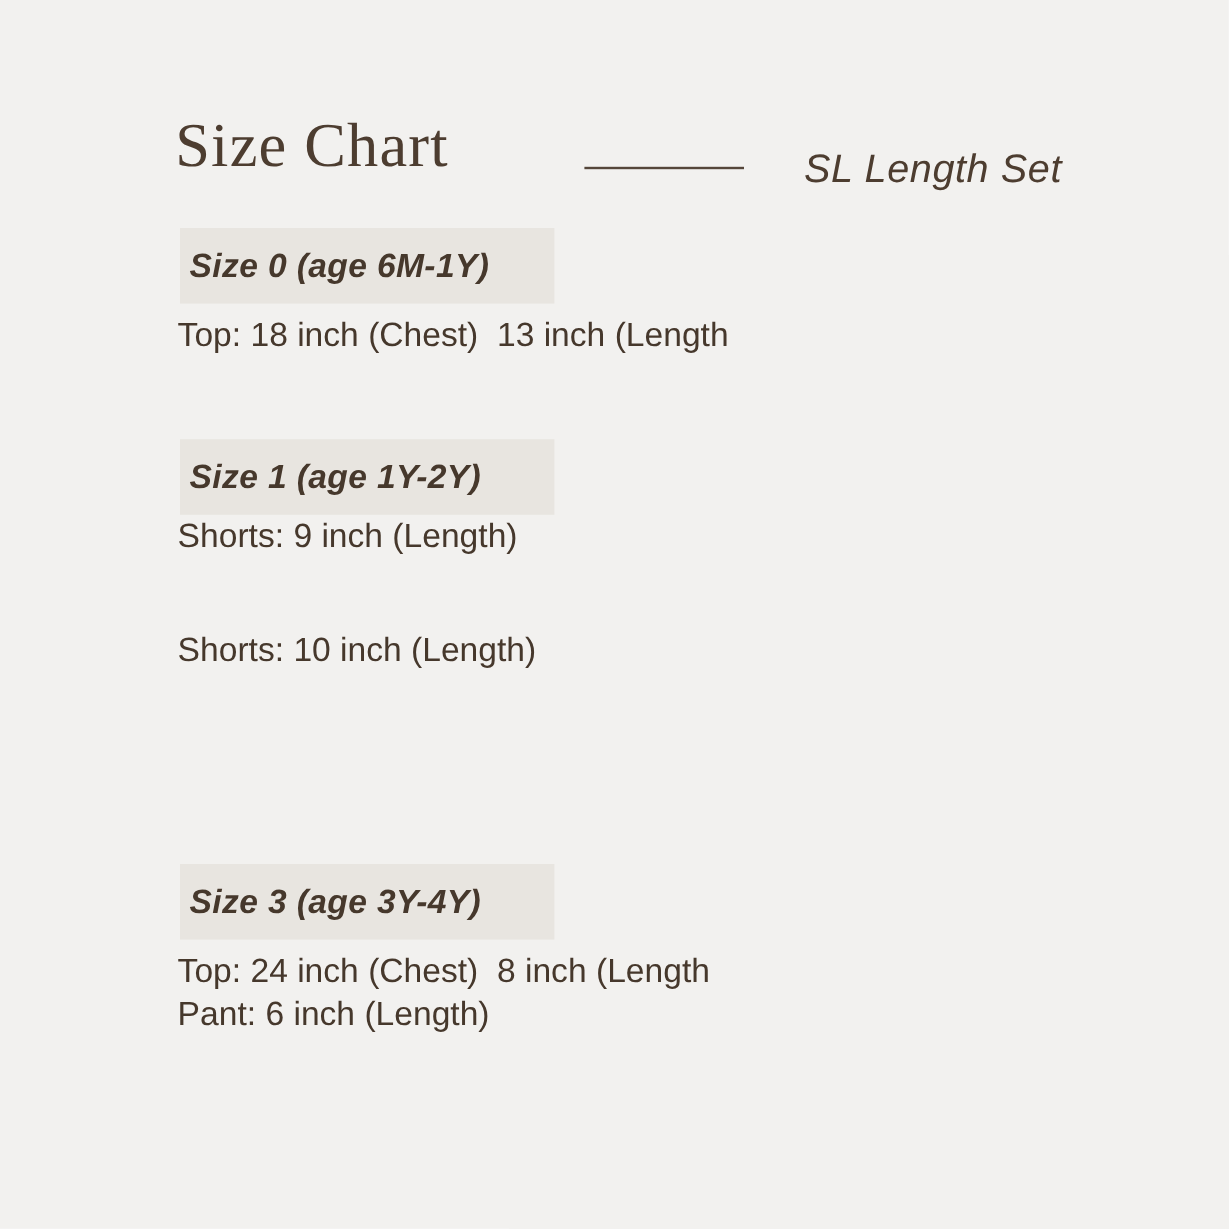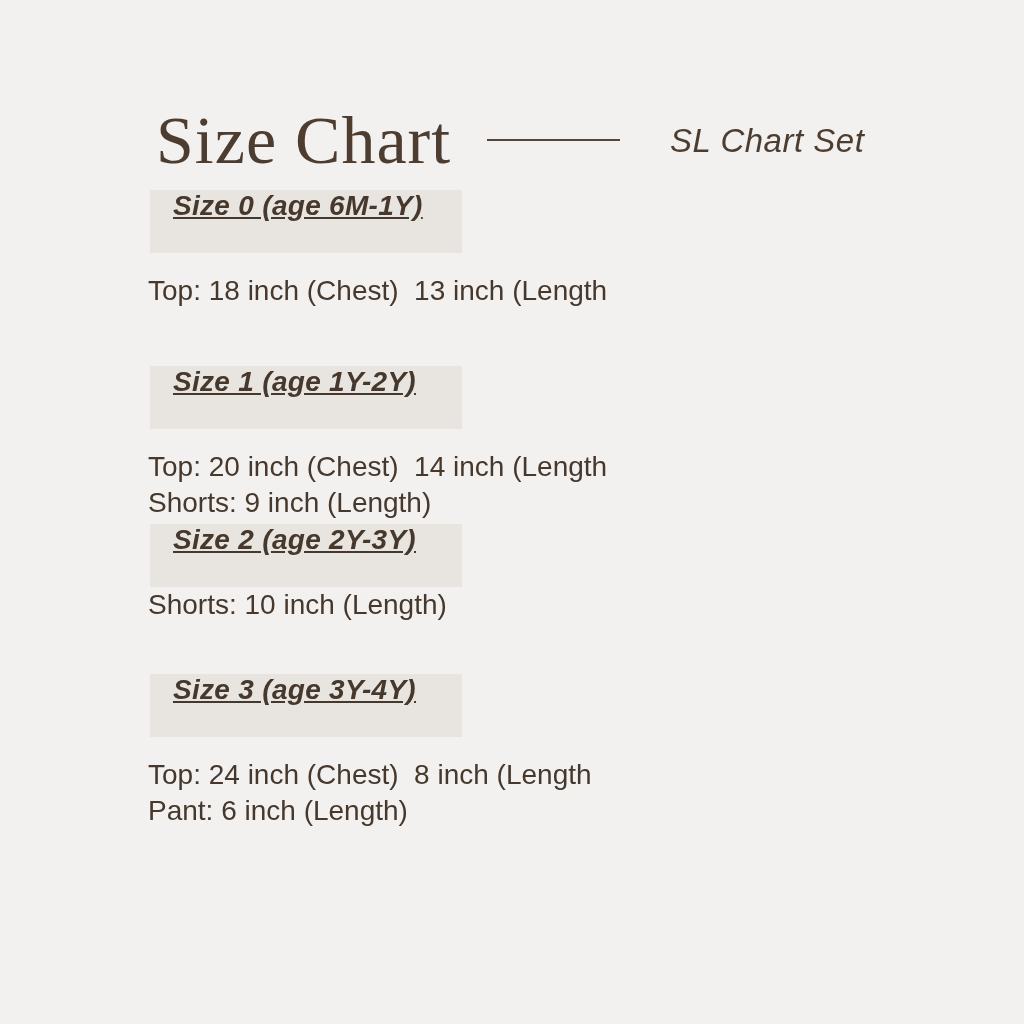--- a/index.html
+++ b/index.html
@@ -14,24 +14,24 @@
     background: var(--bg, #f2f1ef);
     font-family: "Liberation Sans", sans-serif;
     color: var(--text, #46382c);
   }
 
   
   .title {
     position: absolute;
     left: 146px;
     top: 96px;
-    margin: 10px;
+    margin: 0;
     font-family: "Liberation Serif", serif;
     font-weight: 400;
-    font-size: 68px;
+    font-size: 52px;
     line-height: 1;
     letter-spacing: 1px;
     color: var(--title, #4d3d30);
   }
   .rule {
     position: absolute;
     left: 487px;
     top: 139px;
     width: 133px;
     height: 2px;
@@ -52,75 +52,71 @@
   .size {
     position: absolute;
     left: 148px;
     width: 560px;
   }
   .size-badge {
     box-sizing: border-box;
     width: 312px;
     height: 63px;
     margin-left: 2px;
-    padding-left: 23px;
+    padding-left: 8px;
     display: flex;
+    align-items: center;
     background: var(--boxBg, #e8e5e0);
-    text-decoration: underline;
   }
   .size-badge span {
     font-weight: bold;
     font-style: italic;
     font-size: 28px;
     letter-spacing: 0.3px;
     color: var(--text, #46382c);
   }
   .m-line {
     margin: 0;
     font-size: 28px;
     line-height: 36px;
     white-space: pre-wrap;
     color: var(--text, #46382c);
   }
   .m-line.first {
-    margin-top: 20px;
+    margin-top: 8px;
   }
 </style>
 </head>
 <body>
 
 <div class="sheet">
 
   <h1 class="title">Size Chart</h1>
   <div class="rule"></div>
-  <div class="product">SL Chart Set</div>
+  <div class="product">SL Length Set</div>
 
   <section class="size" style="top:190px">
     <div class="size-badge">
       <span>Size 0 (age 6M-1Y)</span>
     </div>
     <p class="m-line first">Top: 18 inch (Chest)  13 inch (Length</p>
   </section>
 
   <section class="size" style="top:366px">
     <div class="size-badge">
       <span>Size 1 (age 1Y-2Y)</span>
     </div>
-    <p class="m-line first">Top: 20 inch (Chest)  14 inch (Length</p>
     <p class="m-line">Shorts: 9 inch (Length)</p>
   </section>
 
   <section class="size" style="top:524px">
-    <div class="size-badge">
-      <span>Size 2 (age 2Y-3Y)</span>
-    </div>
     <p class="m-line">Shorts: 10 inch (Length)</p>
   </section>
 
-  <section class="size" style="top:674px">
+  <section class="size" style="top:720px">
     <div class="size-badge">
       <span>Size 3 (age 3Y-4Y)</span>
     </div>
     <p class="m-line first">Top: 24 inch (Chest)  8 inch (Length</p>
     <p class="m-line">Pant: 6 inch (Length)</p>
   </section>
 
 </div>
 
 </body></html>

